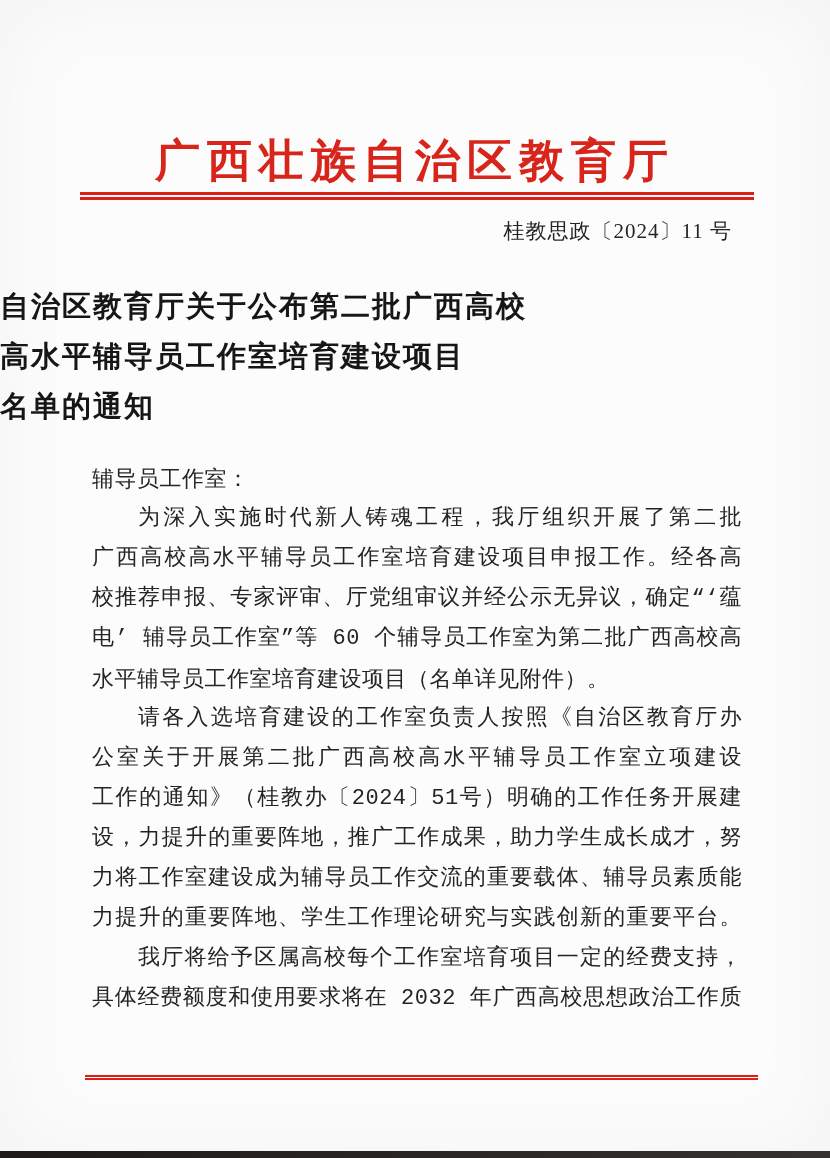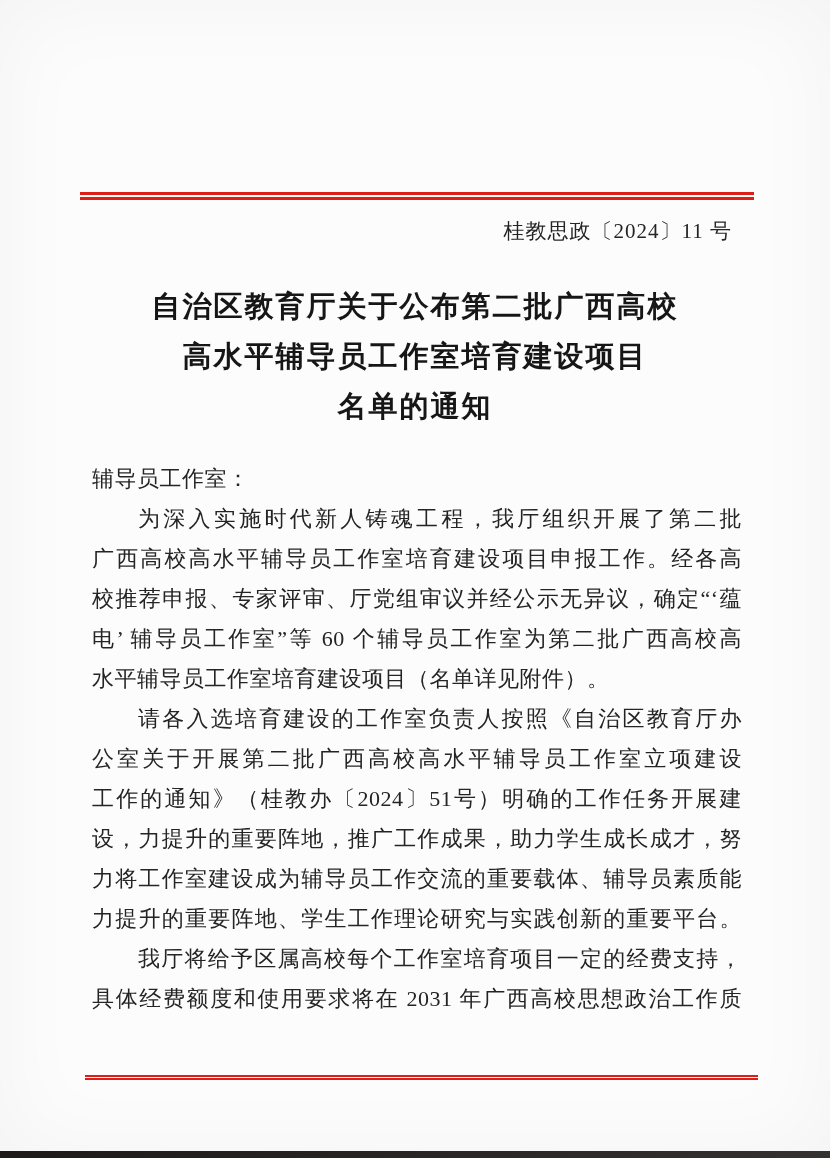--- a/index.html
+++ b/index.html
@@ -44,21 +44,20 @@
     letter-spacing: 1px;
     color: var(--text-color, #242424);
     white-space: nowrap;
   }
 
   
   .title {
     position: absolute;
     top: 281px; left: 0; right: 0;
     margin: 0;
-    text-align: center;
     font-size: 29px;
     font-weight: 700;
     line-height: 50px;
     letter-spacing: 2px;
     color: #161616;
   }
 
   
   .body {
     position: absolute;
@@ -66,21 +65,21 @@
     width: 650px;
     font-size: 22px;
     line-height: 40px;
     color: var(--text-color, #242424);
   }
   .line {
     text-align: justify;
     text-justify: inter-character;
     letter-spacing: 0.5px;
   }
-  .line.fill { text-align-last: justify; }
+  .line.fill { text-align-last: justify; font-family: Liberation Mono, monospace; }
   .line.indent { padding-left: 46px; }
 
   
   .footer-rule {
     position: absolute;
     top: 1075px; left: 85px;
     width: 673px; height: 5px;
     box-sizing: border-box;
     border-top: 2px solid var(--line-red, #dc1f16);
     border-bottom: 2px solid var(--line-red, #dc1f16);
@@ -92,20 +91,21 @@
     left: 0; right: 0; bottom: 0;
     height: 7px;
     background: linear-gradient(90deg, #1d1b1a, #343230);
   }
 </style>
 </head>
 <body>
 
 <div class="page">
 
+  <div class="agency">广西壮族自治区教育厅</div>
 
   <div class="header-rule"></div>
 
   <div class="docnum">桂教思政〔2024〕11 号</div>
 
   <h1 class="title">
       <div class="title-line">自治区教育厅关于公布第二批广西高校</div>
       <div class="title-line">高水平辅导员工作室培育建设项目</div>
       <div class="title-line">名单的通知</div>
     </h1>
@@ -118,21 +118,21 @@
         <div class="line fill">校推荐申报、专家评审、厅党组审议并经公示无异议，确定“‘蕴</div>
         <div class="line fill">电’ 辅导员工作室”等 60 个辅导员工作室为第二批广西高校高</div>
         <div class="line">水平辅导员工作室培育建设项目（名单详见附件）。</div>
         <div class="line indent fill">请各入选培育建设的工作室负责人按照《自治区教育厅办</div>
         <div class="line fill">公室关于开展第二批广西高校高水平辅导员工作室立项建设</div>
         <div class="line fill">工作的通知》（桂教办〔2024〕51号）明确的工作任务开展建</div>
         <div class="line fill">设，力提升的重要阵地，推广工作成果，助力学生成长成才，努</div>
         <div class="line fill">力将工作室建设成为辅导员工作交流的重要载体、辅导员素质能</div>
         <div class="line fill">力提升的重要阵地、学生工作理论研究与实践创新的重要平台。</div>
         <div class="line indent fill">我厅将给予区属高校每个工作室培育项目一定的经费支持，</div>
-        <div class="line fill">具体经费额度和使用要求将在 2031 年广西高校思想政治工作质</div>
+        <div class="line fill">具体经费额度和使用要求将在 2032 年广西高校思想政治工作质</div>
       </div>
   </div>
 
   <div class="footer-rule"></div>
 
   <div class="photo-edge"></div>
 
 </div>
 
 </body></html>

